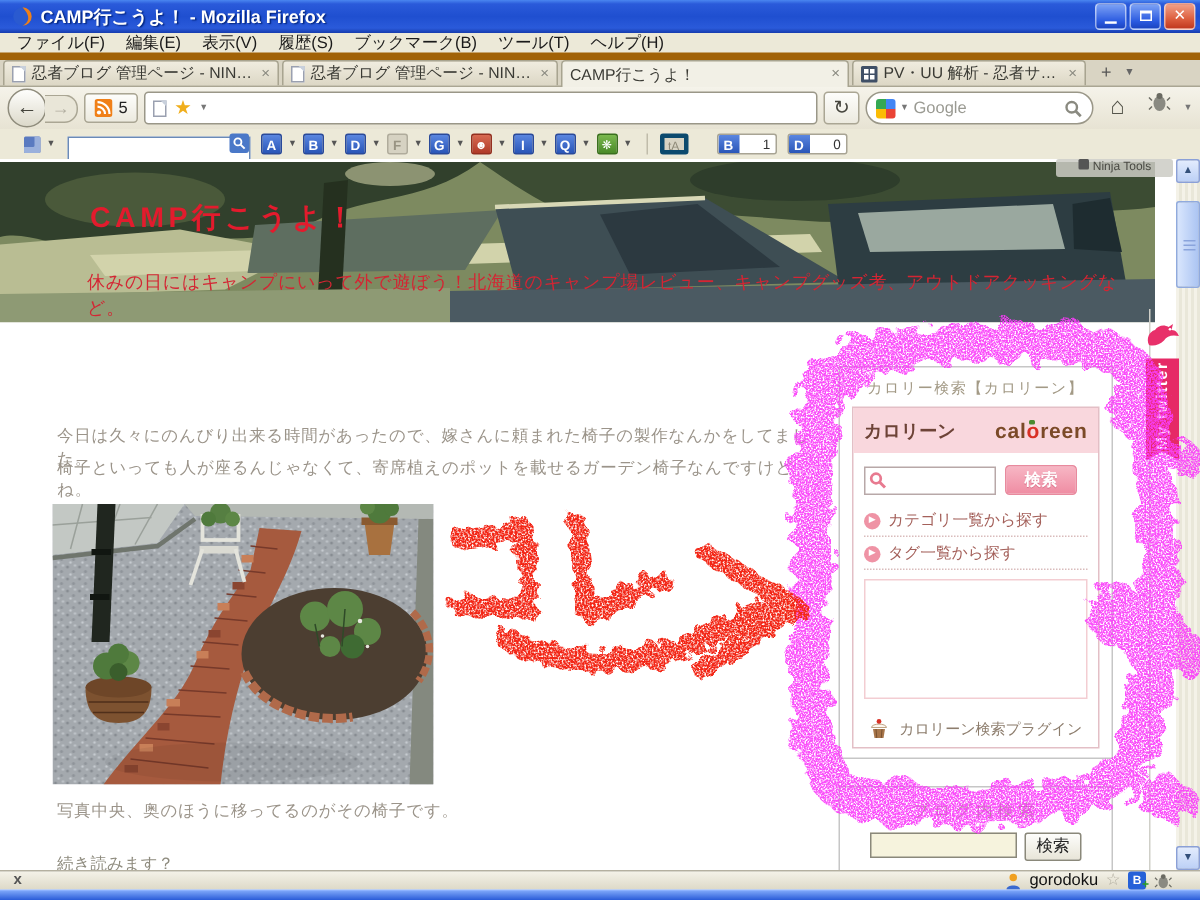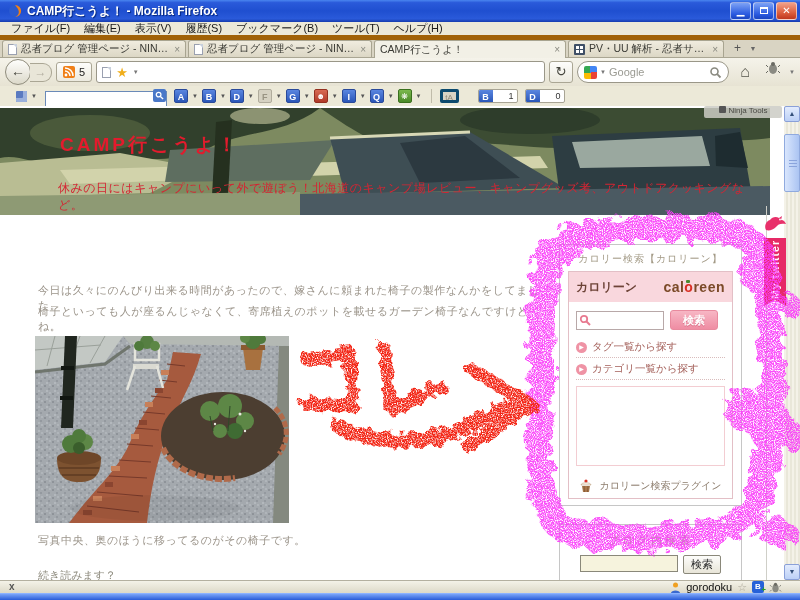--- a/index.html
+++ b/index.html
@@ -419,25 +419,25 @@
           <svg class="cal-mag" width="13" height="13" viewBox="0 0 13 13">
             <circle cx="5" cy="5" r="3.2" fill="none" stroke="#e87a90" stroke-width="1.8"></circle>
             <line x1="7.5" y1="7.5" x2="11" y2="11" stroke="#e87a90" stroke-width="2"></line>
           </svg>
           <input style="">
         </span>
         <span class="cal-btn">検索</span>
       </div>
       <div class="cal-link">
         <span class="cal-bullet">▶</span>
-        <span>タグ一覧から探す</span>
+        <span>カテゴリ一覧から探す</span>
       </div>
       <div class="cal-link">
         <span class="cal-bullet">▶</span>
-        <span>カテゴリ一覧から探す</span>
+        <span>タグ一覧から探す</span>
       </div>
       <div class="cal-empty"></div>
       <div class="cal-footer">
         <svg width="14" height="16" viewBox="0 0 14 16">
           <circle cx="7" cy="3" r="1.6" fill="#d93025"></circle>
           <path d="M2,7 C2,4 12,4 12,7 Z" fill="#fdf6ee" stroke="#b89a78" stroke-width=".6"></path>
           <polygon points="3,8 11,8 10,14 4,14" fill="#a8764a"></polygon>
           <line x1="5" y1="8" x2="5.5" y2="14" stroke="#7a5230" stroke-width=".7"></line>
           <line x1="9" y1="8" x2="8.5" y2="14" stroke="#7a5230" stroke-width=".7"></line>
         </svg>

